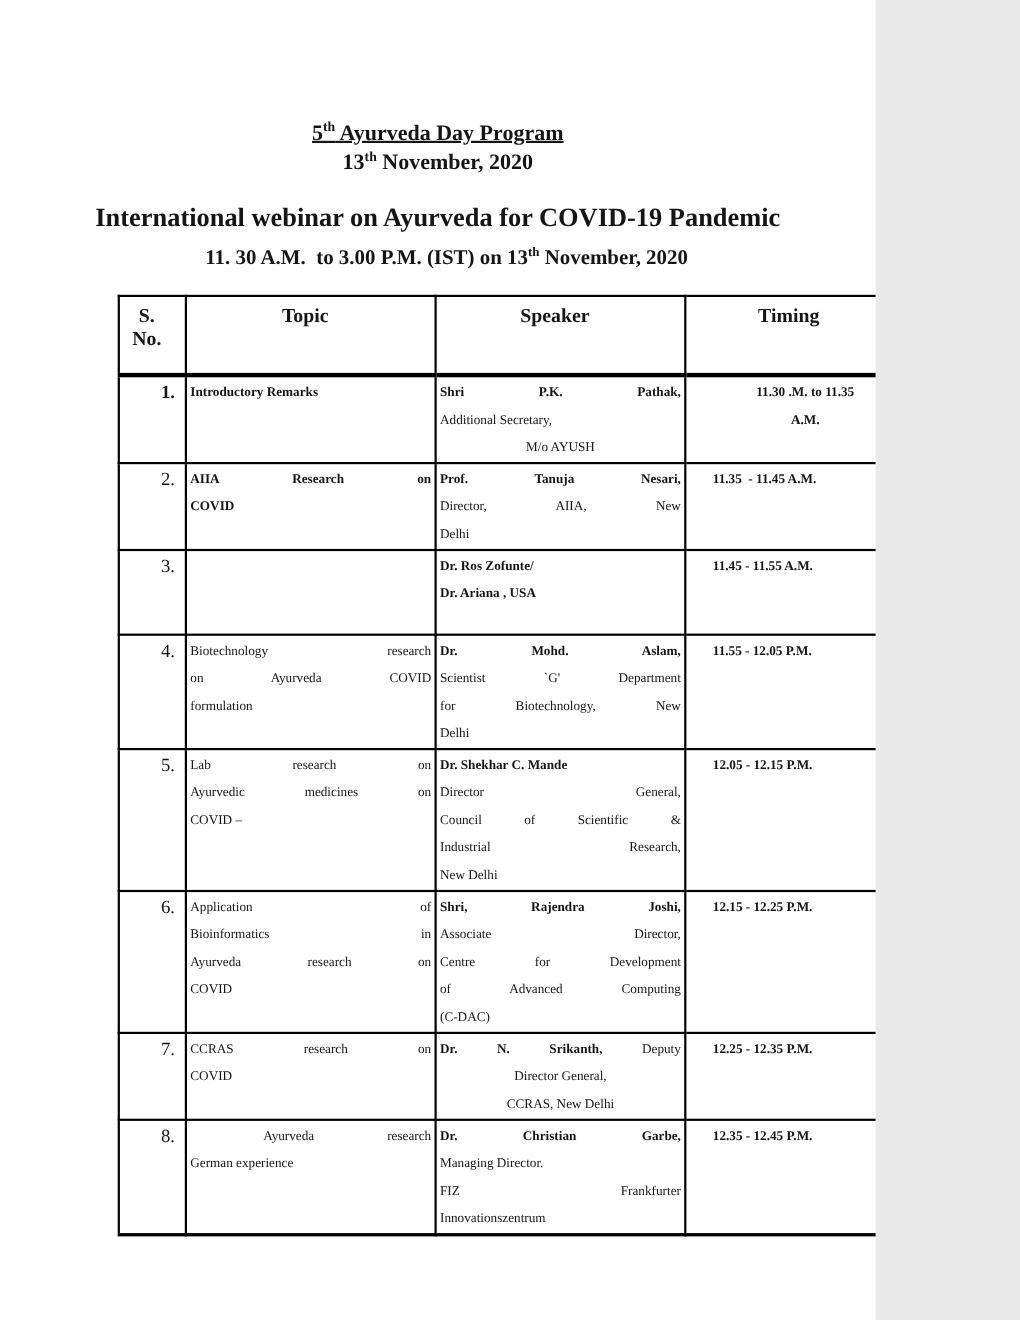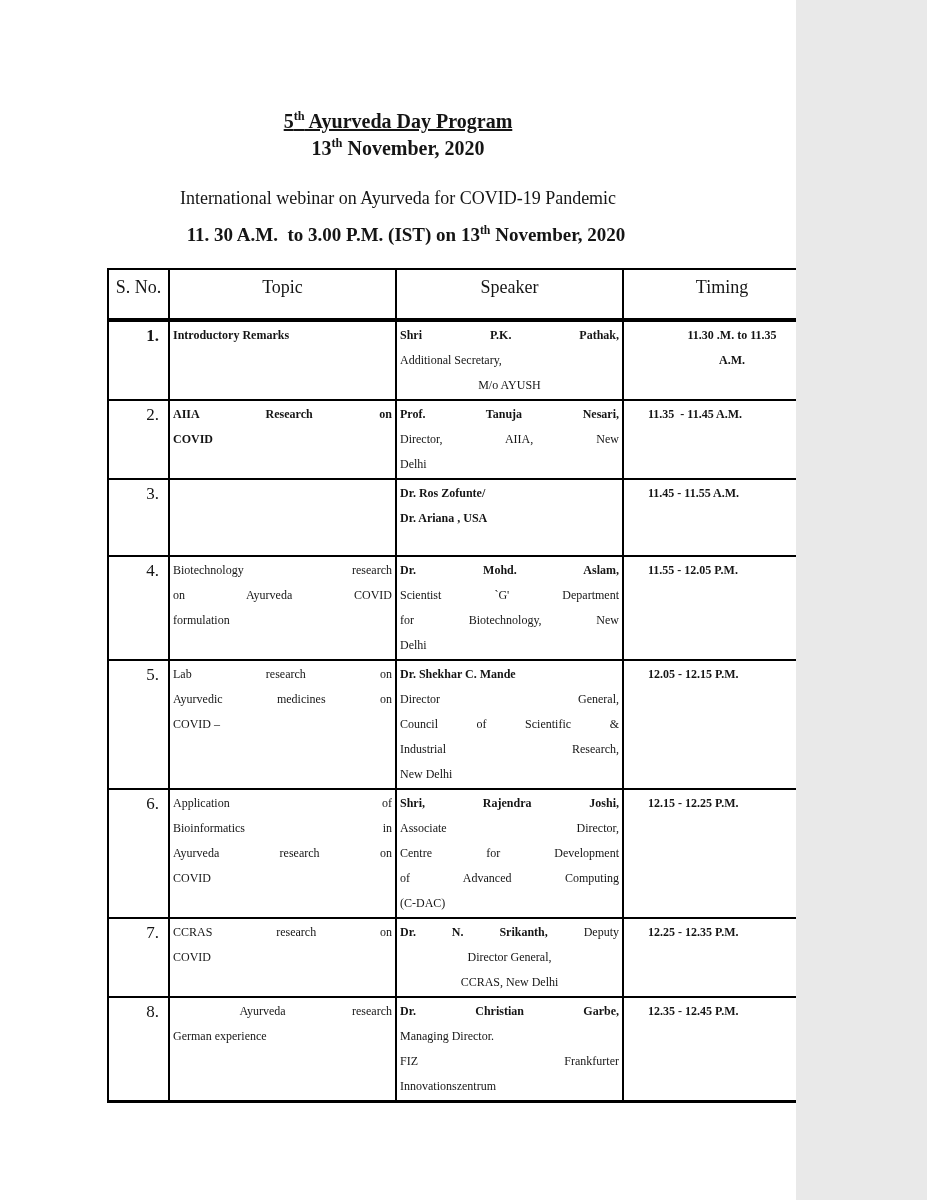--- a/index.html
+++ b/index.html
@@ -8,42 +8,42 @@
     width:796px;height:1200px;
     background:#ffffff;
     font-family:"Liberation Serif","DejaVu Serif",serif;
     color:#151515;
     overflow:hidden;
   }
   .doc-header{text-align:center;padding-top:108px;}
   .title-line{font-size:20px;font-weight:700;line-height:27px;}
   .title-line .u{text-decoration:underline;}
   .date-line{font-size:20px;font-weight:700;line-height:27px;}
-  .webinar-line{margin-top:24px;font-size:18px;font-weight:400;line-height:24px;}
+  .webinar-line{margin-top:24px;font-size:24px;font-weight:700;line-height:24px;}
   .time-line{margin-top:13px;font-size:19px;font-weight:700;line-height:24px;padding-left:16px;}
   sup{font-size:0.62em;vertical-align:super;line-height:0;}
 
   table.program{
     border-collapse:collapse;
     table-layout:fixed;
     margin:21px 0 0 107px;
     width:713px;
     border:2px solid #000;
     border-bottom:3px solid #000;
   }
   col.c-sno{width:61px;}
   col.c-topic{width:227px;}
   col.c-speaker{width:227px;}
   col.c-timing{width:198px;}
   th{
     border:2px solid #000;
     border-bottom:4px solid #000;
-    font-size:18px;font-weight:400;
+    font-size:18px;font-weight:700;
     vertical-align:top;text-align:center;
-    padding:7px 2px 20px 2px;
+    padding:7px 12px 20px 2px;
   }
   td{
     border:2px solid #000;
     vertical-align:top;
     font-size:12px;
     line-height:25px;
     padding:1px 3px;
   }
   td.sno{text-align:right;padding-right:9px;font-size:17px;}
   td.sno.bold{font-weight:700;}

